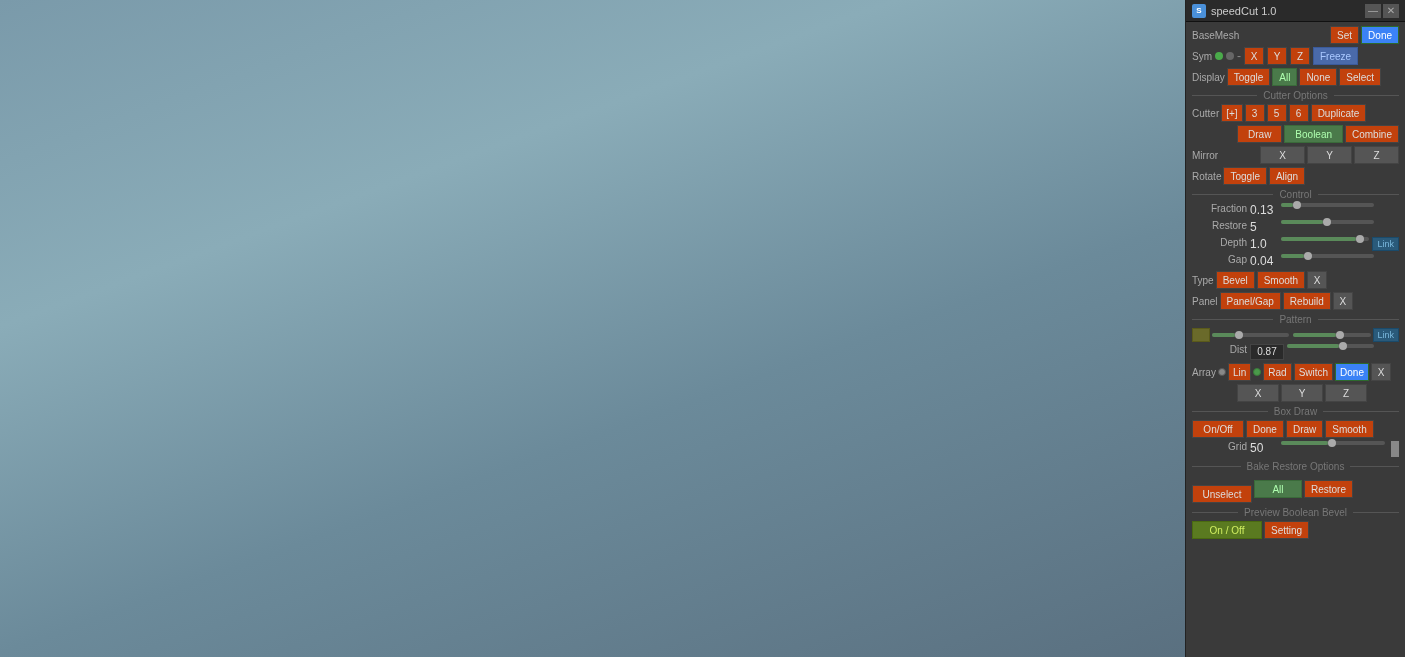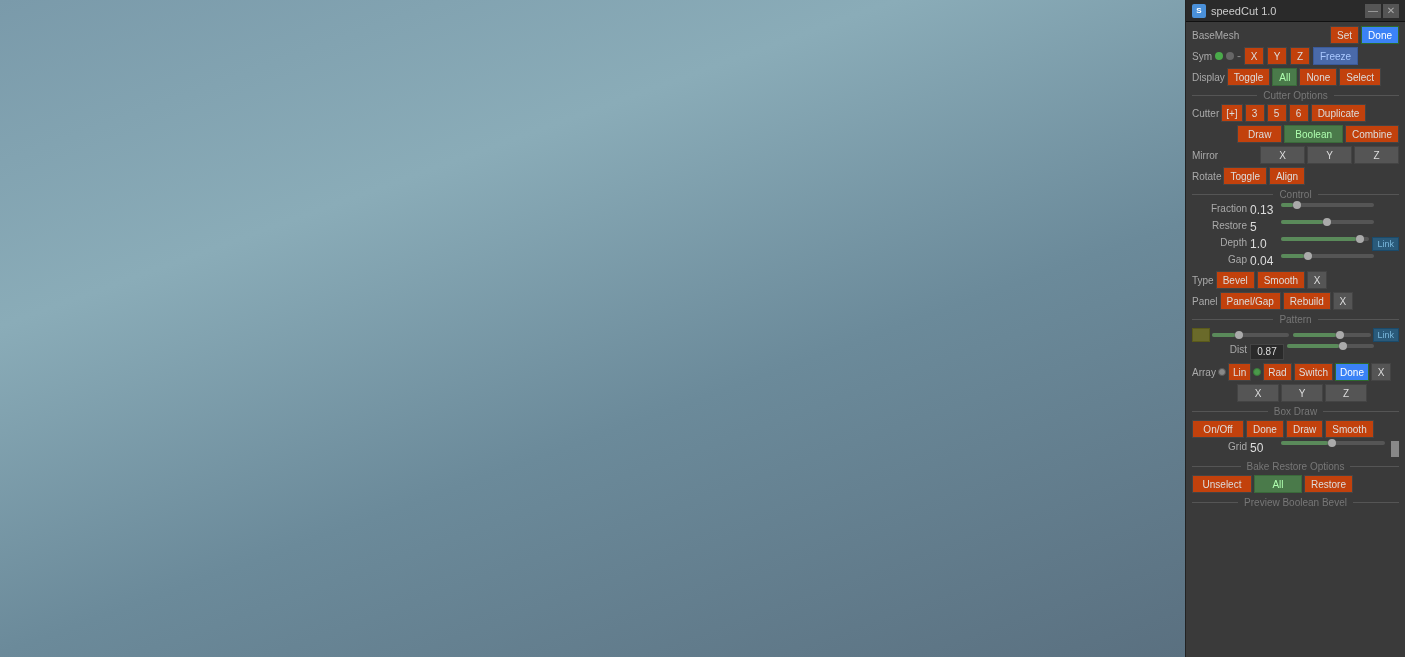--- a/index.html
+++ b/index.html
@@ -463,26 +463,30 @@
       <div style="width:8px;height:16px;background:#888;margin-left:3px;"></div>
     </div>
 
     <div class="divider">
       <div style="flex:1;height:1px;background:#555;"></div>
       <span class="divider-text">Bake Restore Options</span>
       <div style="flex:1;height:1px;background:#555;"></div>
     </div>
 
     <div class="row">
-      <button class="btn" style="width:60px;">Unselect</button>
+      <button class="btn" style="width:60px;margin-top:10px;">Unselect</button>
       <button class="btn active" style="width:48px;">All</button>
       <button class="btn">Restore</button>
     </div>
 
     <div class="divider">
       <div style="flex:1;height:1px;background:#555;"></div>
       <span class="divider-text">Preview Boolean Bevel</span>
       <div style="flex:1;height:1px;background:#555;"></div>
     </div>
 
+    <div class="row">
+      <button class="btn on-off">On / Off</button>
+      <button class="btn">Setting</button>
+    </div>
 
   </div>
 </div>
 
 </body></html>

